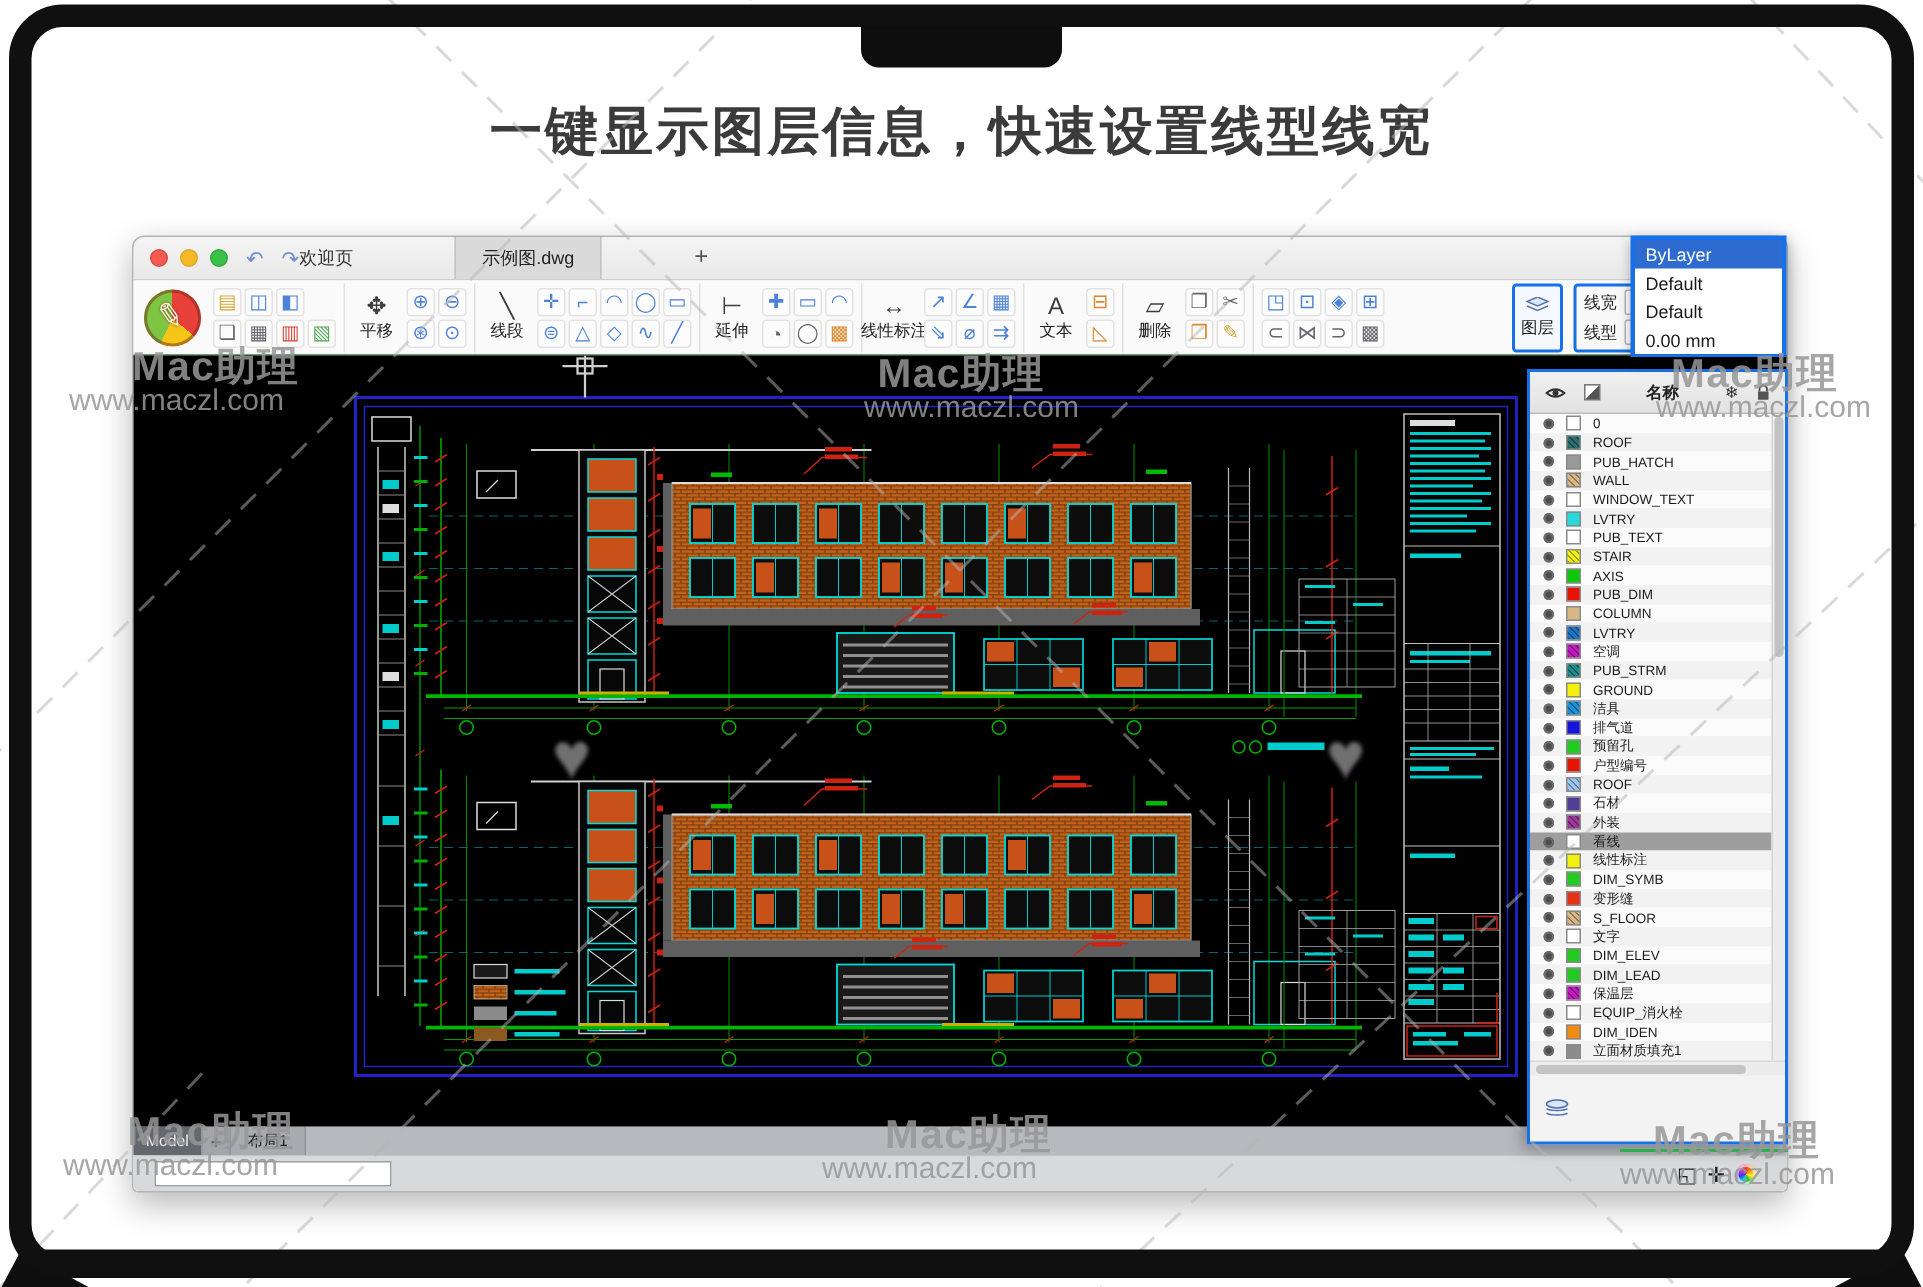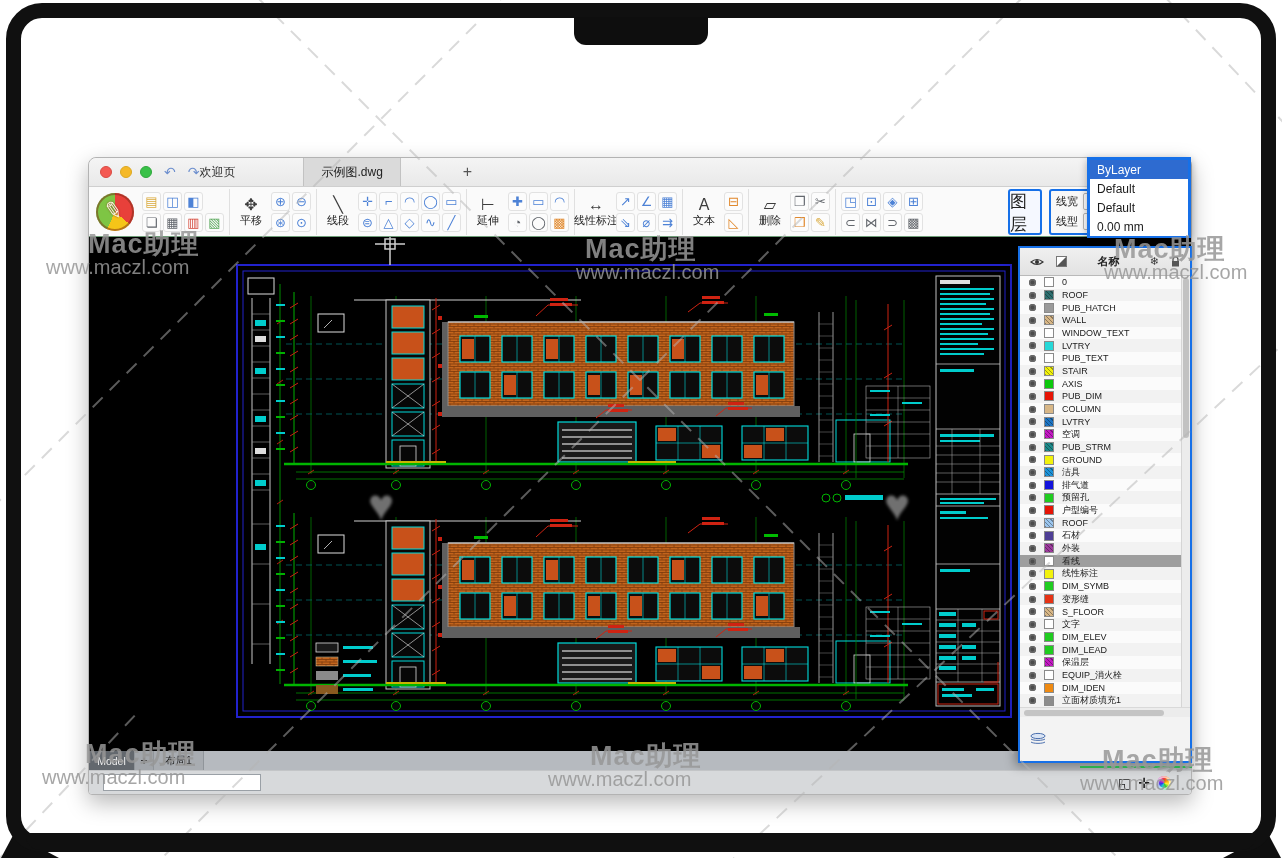--- a/index.html
+++ b/index.html
@@ -59,21 +59,21 @@
   .tgrid { display:flex; flex-direction:column; gap:2px; }
   .trow { display:flex; gap:2px; }
   .tbtn { width:19px; height:19px; display:flex; align-items:center; justify-content:center;
     font-size:13px; background:#fcfcfc; border:1px solid #e2e2e2; border-radius:3px; }
   .c-blue{color:#4d82d6}.c-gray{color:#63676d}.c-red{color:#d5483a}.c-green{color:#58a75a}
   .c-yellow{color:#d9a93c}.c-orange{color:#e0882c}.c-pink{color:#df8798}.c-dark{color:#3d3d3d}
 
   .layer-btn { margin-left:auto; width:34px; height:46px; border:2px solid #1670e8;
     border-radius:3px; background:#f5f8ff; display:flex; flex-direction:column;
     align-items:center; justify-content:center; gap:2px; }
-  .layer-btn .lbl { font-size:17px; color:#222; }
+  .layer-btn .lbl { font-size:11px; color:#222;text-align:right; }
   .props-box { width:136px; height:46px; border:2px solid #1670e8; border-radius:3px;
     margin-left:7px; margin-right:2px; background:#f8f8f8; display:flex;
     flex-direction:column; justify-content:space-evenly; padding:0 5px; }
   .prop-row { display:flex; align-items:center; gap:5px; }
   .prop-row .plbl { font-size:11px; color:#222; white-space:nowrap; }
   .pselect { flex:1; height:17px; background:#fdfdfd; border:1px solid #b5b5b5;
     border-radius:2px; font-size:11px; color:#222; display:flex; align-items:center;
     padding:0 4px; }
   .pselect .caret { margin-left:auto; font-size:8px; color:#333; }
 
@@ -147,20 +147,21 @@
   .dashes { position:absolute; left:0; top:0; z-index:48; pointer-events:none; }
   .wm { position:absolute; z-index:52; pointer-events:none; color:rgba(150,150,150,.85); }
   .wm.brand { font-size:27px; font-weight:600; letter-spacing:1px; }
   .wm.site  { font-size:20px; font-weight:400; }
 </style>
 </head>
 <body>
 
 <div class="stage">
 
+  <div class="headline">一键显示图层信息，快速设置线型线宽</div>
 
   <div class="app">
 
     <div class="titlebar">
       <div class="lights">
         <span class="light red"></span>
         <span class="light yellow"></span>
         <span class="light green"></span>
       </div>
       <span class="histbtn">↶</span>

